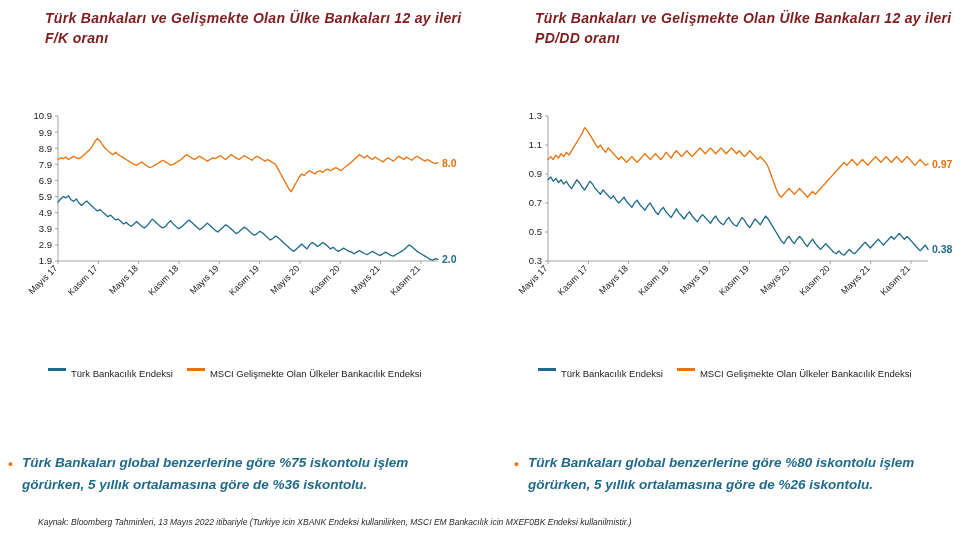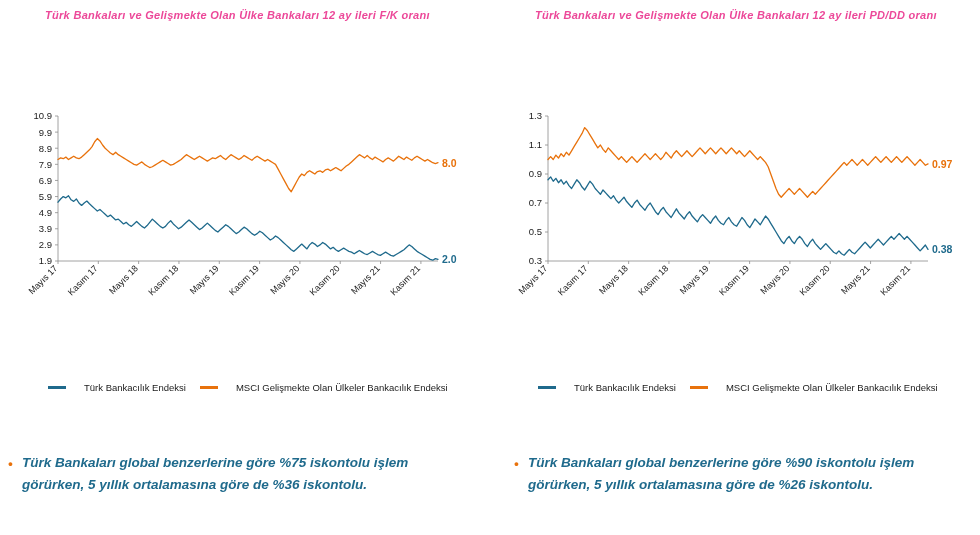--- a/index.html
+++ b/index.html
@@ -26,24 +26,24 @@
     height: 420px;
   }
   .panel-left { left: 10px; }
   .panel-right { left: 500px; }
 
   .panel-title {
     position: absolute;
     top: 8px;
     left: 35px;
     width: 420px;
-    font-size: 11px;
+    font-size: 14px;
     font-style: italic;
     font-weight: bold;
-    color: #ec4899;
+    color: #7f1d1d;
     line-height: 1.45;
     letter-spacing: 0.3px;
   }
 
   .chart-area {
     position: absolute;
     top: 108px;
     left: 0;
     width: 470px;
     height: 215px;
@@ -59,24 +59,23 @@
     width: 420px;
     display: flex;
     flex-direction: row;
     align-items: center;
     gap: 14px;
     font-size: 9.5px;
     color: #1a1a1a;
   }
   .legend-item {
     display: flex;
-    align-items: center;
-    gap: 18px;
+    align-items: flex-start;
+    gap: 5px;
     white-space: nowrap;
-    margin-top: 14px;
   }
   .legend-swatch {
     width: 18px;
     height: 2.5px;
     display: inline-block;
   }
 
   .bullet-block {
     position: absolute;
     width: 430px;
@@ -250,17 +249,18 @@
       </div>
     </div>
   </div>
 
   <div class="bullet-block bullet-left">
     <span class="bullet-dot">•</span>
     <span class="bullet-text">Türk Bankaları global benzerlerine göre %75 iskontolu işlem görürken, 5 yıllık ortalamasına göre de %36 iskontolu.</span>
   </div>
   <div class="bullet-block bullet-right">
     <span class="bullet-dot">•</span>
-    <span class="bullet-text">Türk Bankaları global benzerlerine göre %90 iskontolu işlem görürken, 5 yıllık ortalamasına göre de %26 iskontolu.</span>
-  </div>
-
+    <span class="bullet-text">Türk Bankaları global benzerlerine göre %80 iskontolu işlem görürken, 5 yıllık ortalamasına göre de %26 iskontolu.</span>
+  </div>
+
+  <div class="source-note">Kaynak: Bloomberg Tahminleri, 13 Mayıs 2022 itibariyle  (Turkiye icin XBANK Endeksi kullanilirken, MSCI EM Bankacılık icin MXEF0BK Endeksi kullanilmistir.)</div>
 
 </div>
 
 </body></html>

